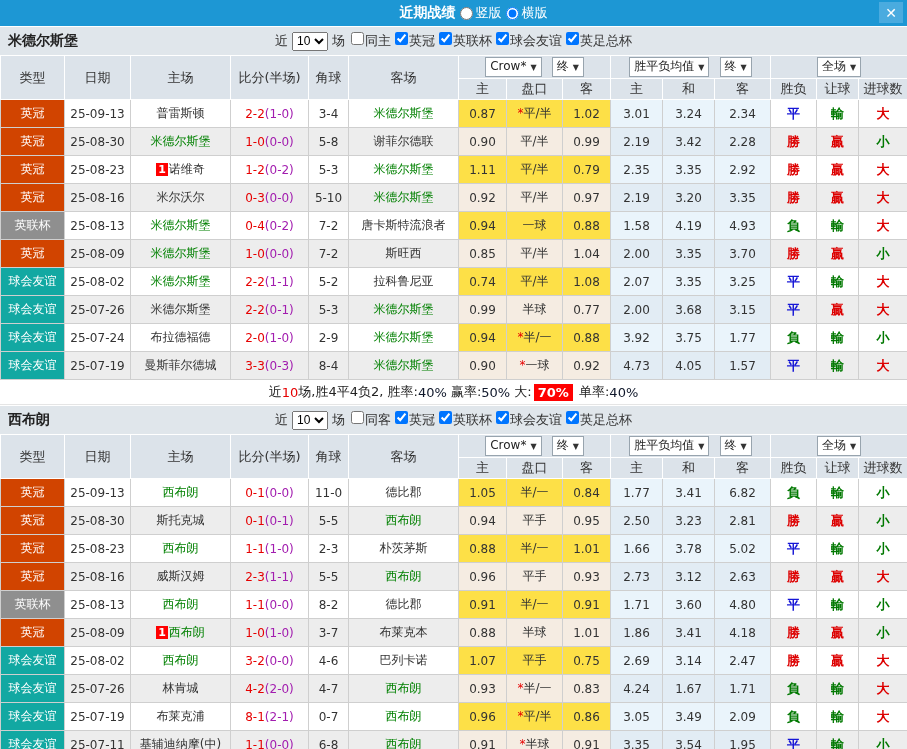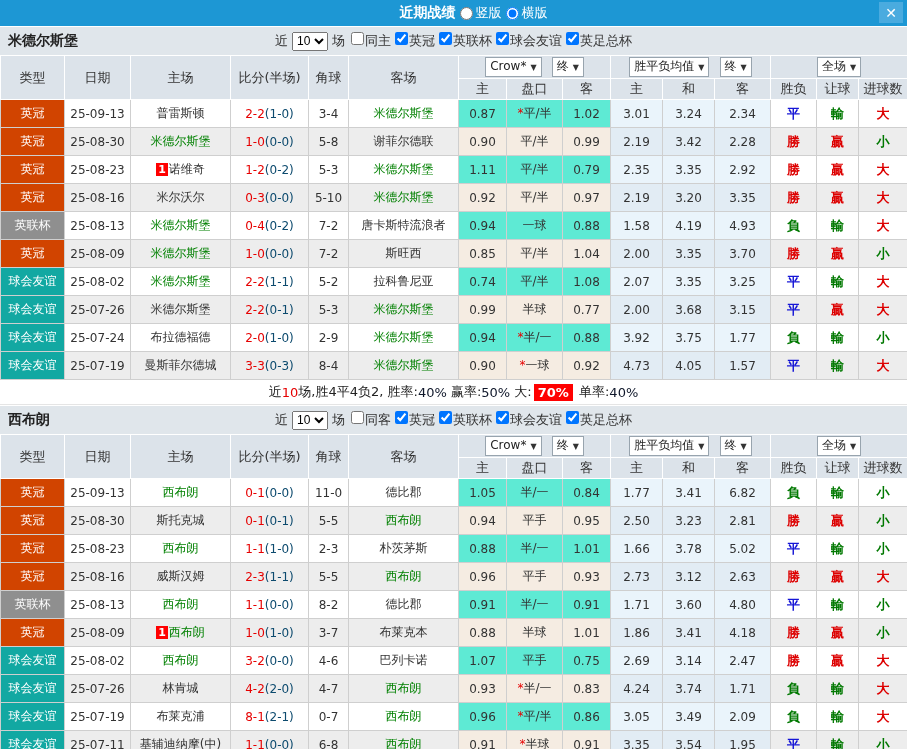--- a/index.html
+++ b/index.html
@@ -20,29 +20,29 @@
   
   table{border-collapse:collapse;table-layout:fixed;width:907px;}
   th{background:#dce3ea;border:1px solid #fff;font-weight:normal;font-size:13px;color:#333;text-align:center;padding:0;}
   tr.h1 th{height:22px;}
   tr.h2 th{height:20px;}
   .dd{display:inline-block;background:#fff;border:1px solid #98a4ae;padding:0 4px;font-size:12px;line-height:16px;margin:0 3px;color:#222;cursor:pointer;white-space:nowrap;}
   .dd .arr{font-size:8px;margin-left:4px;color:#333;}
   td{border:1px solid #cfcfcf;height:27px;text-align:center;padding:0;font-size:12px;color:#333;overflow:hidden;white-space:nowrap;}
   tr.alt td{background:#ededed;}
   td.ct{color:#fff;font-size:12px;}
-  td.co,td.chc{background:#5eead4;}
+  td.co,td.chc{background:#fde047;}
   tr.alt td.co,tr.alt td.chc{background:#f5ecE2;}
   td.cm{background:#eaf4fb;}
   tr.alt td.cm{background:#e2ecf4;}
   td.cr{font-weight:bold;font-size:13px;}
   .tn{color:#333;}
   .tn.green{color:#008000;}
   .ft{color:#e60000;}
-  .ht{color:#0c4a6e;}
+  .ht{color:#a21caf;}
   .star{color:#e60000;}
   .rb{display:inline-block;background:#f00;color:#fff;font-size:11px;line-height:13px;padding:0 2px;margin-right:1px;font-weight:bold;}
   
   .summary{height:24px;display:flex;align-items:center;justify-content:center;font-size:13px;color:#222;background:#fff;border-bottom:1px solid #e5e5e5;}
   .summary .red{color:#e60000;}
   .summary .blue{color:#0f172a;}
   .summary span{white-space:pre;}
   .summary .big-rate{background:#f00;color:#fff;font-weight:bold;padding:1px 4px;margin:0 2px;}
 </style>
 </head>
@@ -503,21 +503,21 @@
     <td class="ct" style="background: rgb(18, 168, 162);">球会友谊</td>
     <td class="cd">25-07-26</td>
     <td class="ch"><span class="tn hn">林肯城</span></td>
     <td class="cs"><span class="ft">4-2</span><span class="ht">(2-0)</span></td>
     <td class="cc">4-7</td>
     <td class="ca"><span class="tn an green">西布朗</span></td>
     <td class="co">0.93</td>
     <td class="chc"><span class="star">*</span><span>半/一</span></td>
     <td class="co">0.83</td>
     <td class="cm">4.24</td>
-    <td class="cm">3.74</td>
+    <td class="cm">1.67</td>
     <td class="cm">1.71</td>
     <td class="cr cr1" style="color: rgb(0, 120, 0);">負</td>
     <td class="cr cr2" style="color: rgb(0, 120, 0);">輸</td>
     <td class="cr cr3" style="color: rgb(221, 0, 0);">大</td>
   </tr>
         <tr>
     <td class="ct" style="background: rgb(18, 168, 162);">球会友谊</td>
     <td class="cd">25-07-19</td>
     <td class="ch"><span class="tn hn">布莱克浦</span></td>
     <td class="cs"><span class="ft">8-1</span><span class="ht">(2-1)</span></td>

